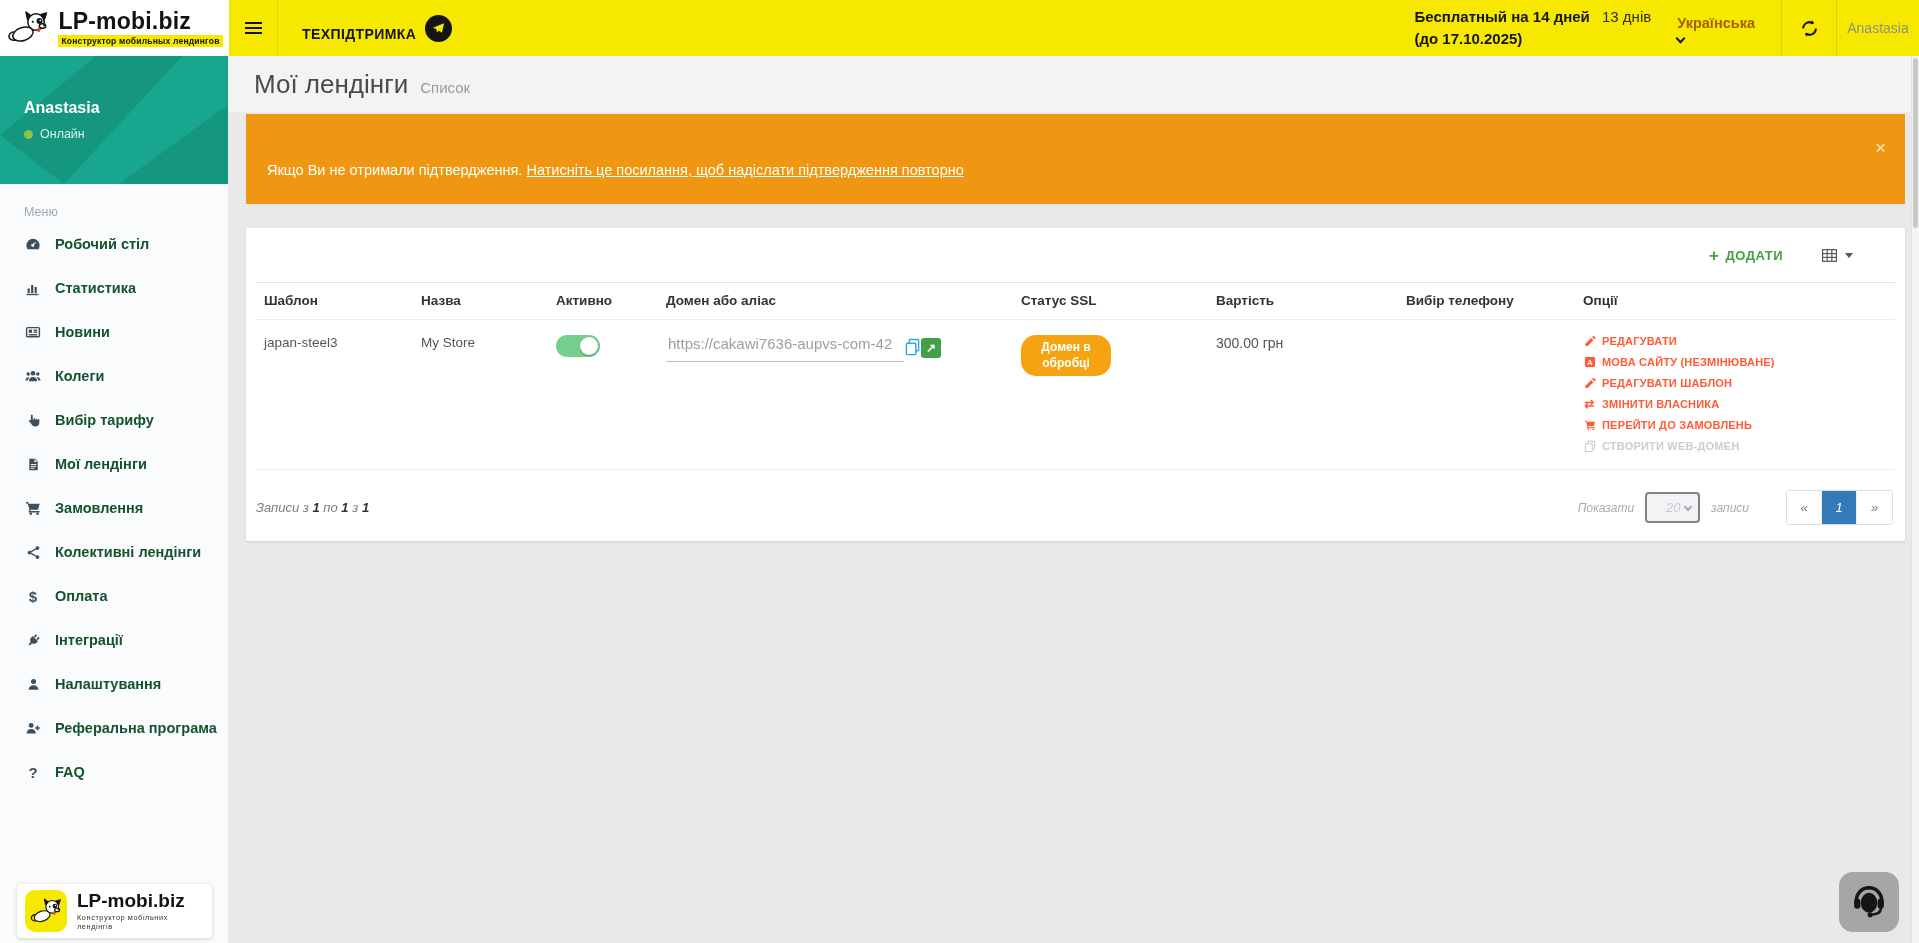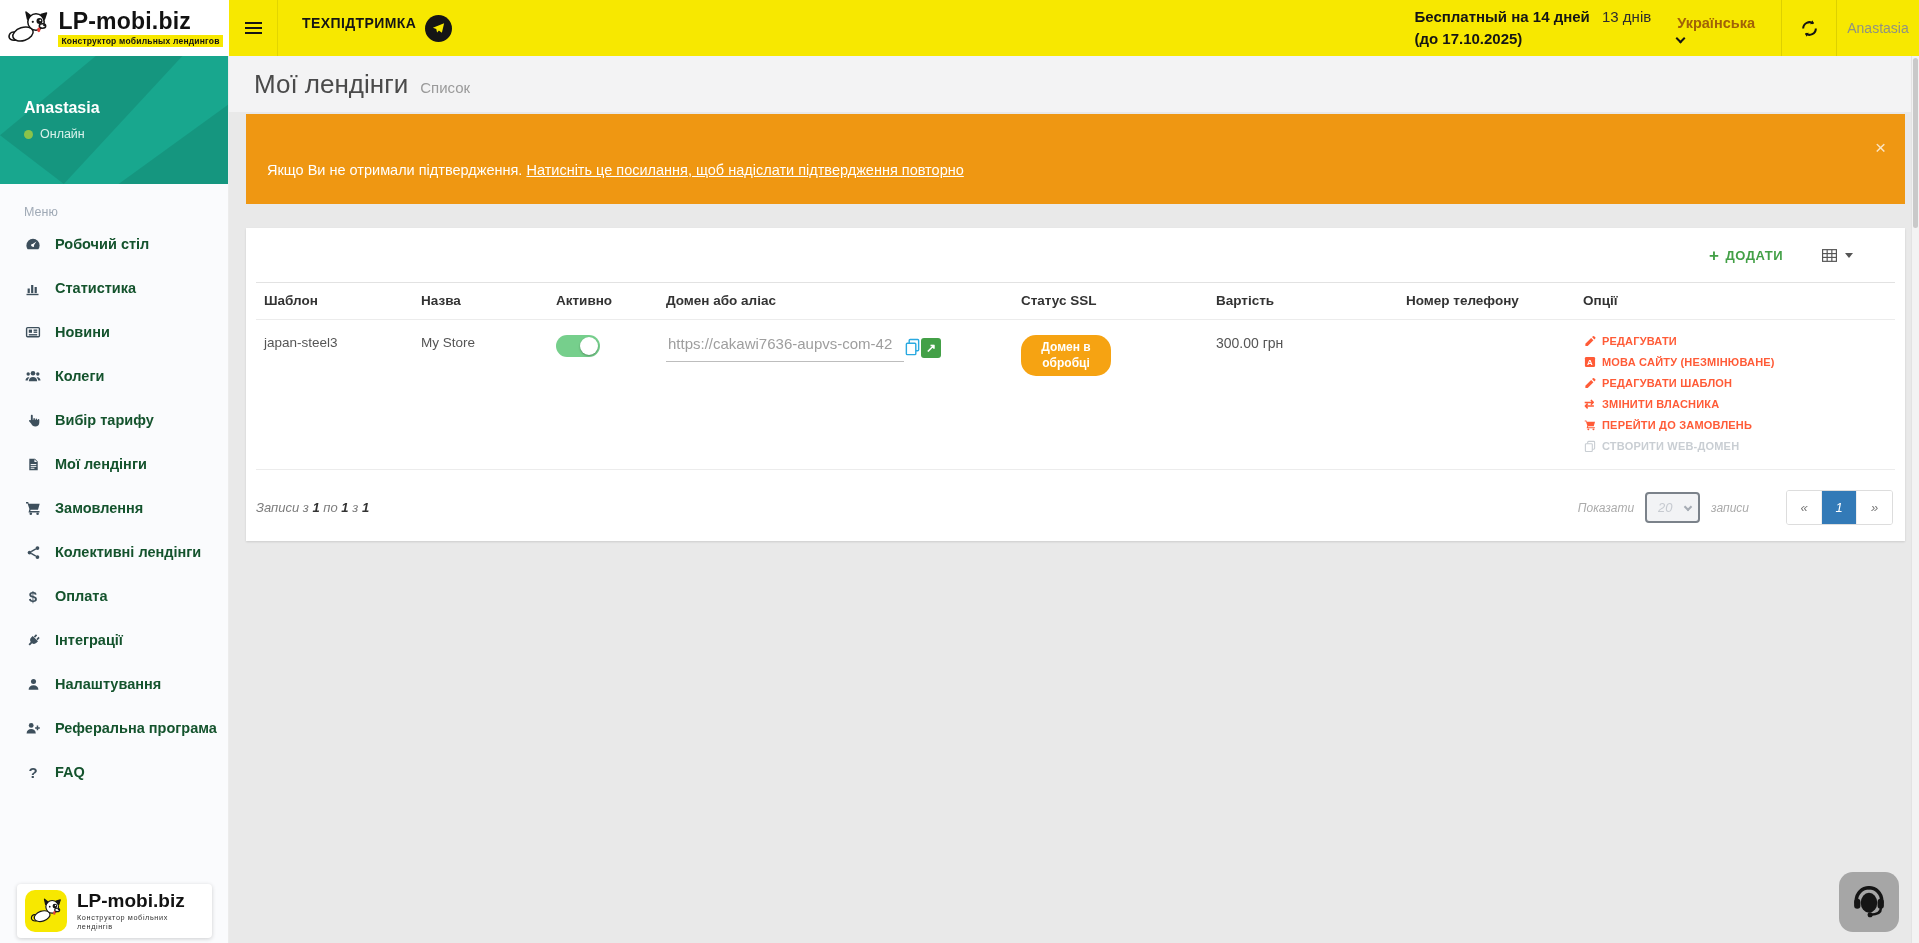--- a/index.html
+++ b/index.html
@@ -8,21 +8,21 @@
 
   
   .topbar { position:absolute; top:0; left:0; width:1919px; height:56px; display:flex; z-index:30; }
   .logo-box { width:229px; height:56px; background:#fff; display:flex; align-items:center; justify-content:center; gap:8px; cursor:pointer; }
   .logo-texts { display:flex; flex-direction:column; align-items:flex-start; }
   .logo-title { font-size:23px; font-weight:bold; color:#121212; letter-spacing:.2px; line-height:1; }
   .logo-sub { font-size:8.5px; font-weight:bold; color:#121212; background:#f7e800; padding:1px 3px; margin-top:2px; letter-spacing:.2px; }
   .yellowbar { flex:1; background:#f7e800; display:flex; align-items:center; }
   .burger-cell { width:49px; height:56px; display:flex; align-items:center; justify-content:center; border-right:1px solid #e2d500; cursor:pointer; }
   .burger i { display:block; width:17px; height:2.4px; background:#151515; margin:2.5px 0; }
-  .support { display:flex; align-items:flex-start; gap:9px; margin-left:24px; font-weight:bold; font-size:14px; color:#151515; letter-spacing:.4px; text-decoration:none; cursor:pointer; }
+  .support { display:flex; align-items:flex-end; gap:9px; margin-left:24px; font-weight:bold; font-size:14px; color:#151515; letter-spacing:.4px; text-decoration:none; cursor:pointer; }
   .tg-circle { width:27px; height:27px; border-radius:50%; background:#151515; display:flex; align-items:center; justify-content:center; }
   .flex-sp { flex:1; }
   .trial { font-size:15px; color:#151515; line-height:1.5; }
   .trial .b { font-weight:bold; }
   .trial .days { font-weight:normal; margin-left:8px; color:#2d2d2d; }
   .lang { margin:0 26px; font-weight:bold; font-size:14.5px; color:#a16207; display:flex; align-items:flex-start; gap:8px; cursor:pointer;flex-direction:column; }
   .chev { width:7px; height:7px; border-left:2px solid #151515; border-bottom:2px solid #151515; transform:rotate(-45deg); margin-top:-4px; }
   .vdiv { width:1px; height:56px; background:#ddd000; }
   .refresh-cell { width:54px; height:56px; display:flex; align-items:center; justify-content:center; background:none; border:none; cursor:pointer; }
   .tb-user { width:82px; text-align:center; font-size:14px; color:#8f9282; cursor:pointer; }
@@ -84,21 +84,21 @@
   .opt { display:flex; align-items:center; gap:6px; color:#ff5b37; font-size:11px; font-weight:bold; margin-bottom:9px; cursor:pointer; letter-spacing:.2px; }
   .opt .oicon { width:13px; display:flex; justify-content:center; align-items:center; }
   .opt.disabled { color:#c9ced3; cursor:default; }
   .ex-glyph { font-size:12px; line-height:1; }
 
   .card-footer { display:flex; align-items:center; justify-content:space-between; padding:20px 12px 4px 10px;font-style:italic; }
   .records { font-size:13px; color:#7c7c7c; }
   .records b { color:#333; }
   .footer-right { display:flex; align-items:center; gap:11px; }
   .dim-label { font-size:12px; color:#ababab; }
-  .size-select { width:55px; height:31px; border:2px solid #7b828a; border-radius:4px; background:#f2f3f5; color:#c6cad0; font-size:13px; display:flex; align-items:center; justify-content:space-between; padding:0 7px 0 11px; cursor:pointer; }
+  .size-select { width:55px; height:31px; border:2px solid #7b828a; border-radius:4px; background:#f2f3f5; color:#c6cad0; font-size:13px; display:flex; align-items:center; justify-content:space-between; padding:0 7px 0 19px; cursor:pointer; }
   .size-select .chev { border-color:#a6acb4; width:6px; height:6px; margin-top:-2px; }
   .pager { display:flex; margin-left:26px; border:1px solid #ddd; border-radius:3px; overflow:hidden; background:#fff; }
   .pg { min-width:35px; height:33px; display:flex; align-items:center; justify-content:center; font-size:13px; color:#777; background:#fff; border-right:1px solid #eee; cursor:pointer; }
   .pg:last-child { border-right:none; }
   .pg.active { background:#337ab7; color:#fff; }
 
   .chat-btn { position:absolute; right:20px; bottom:11px; width:60px; height:60px; border-radius:14px; background:#a6a6a6; display:flex; align-items:center; justify-content:center; cursor:pointer; z-index:40; }
 
   .scrollbar { position:absolute; right:0; top:56px; bottom:0; width:8px; background:#f3f3f3; border-left:1px solid #e3e3e3; z-index:25; }
   .scroll-thumb { position:absolute; top:2px; left:1px; width:5px; height:170px; border-radius:3px; background:#c9c9c9; cursor:pointer; }
@@ -384,21 +384,21 @@
           <col>
       </colgroup>
       <thead>
         <tr>
           <th>Шаблон</th>
           <th>Назва</th>
           <th>Активно</th>
           <th>Домен або аліас</th>
           <th>Статус SSL</th>
           <th>Вартість</th>
-          <th>Номер телефону</th>
+          <th>Вибір телефону</th>
           <th>Опції</th>
         </tr>
       </thead>
       <tbody>
         <tr>
           <td>japan-steel3</td>
           <td>My Store</td>
           <td>
               <div class="toggle"></div>
             </td>

